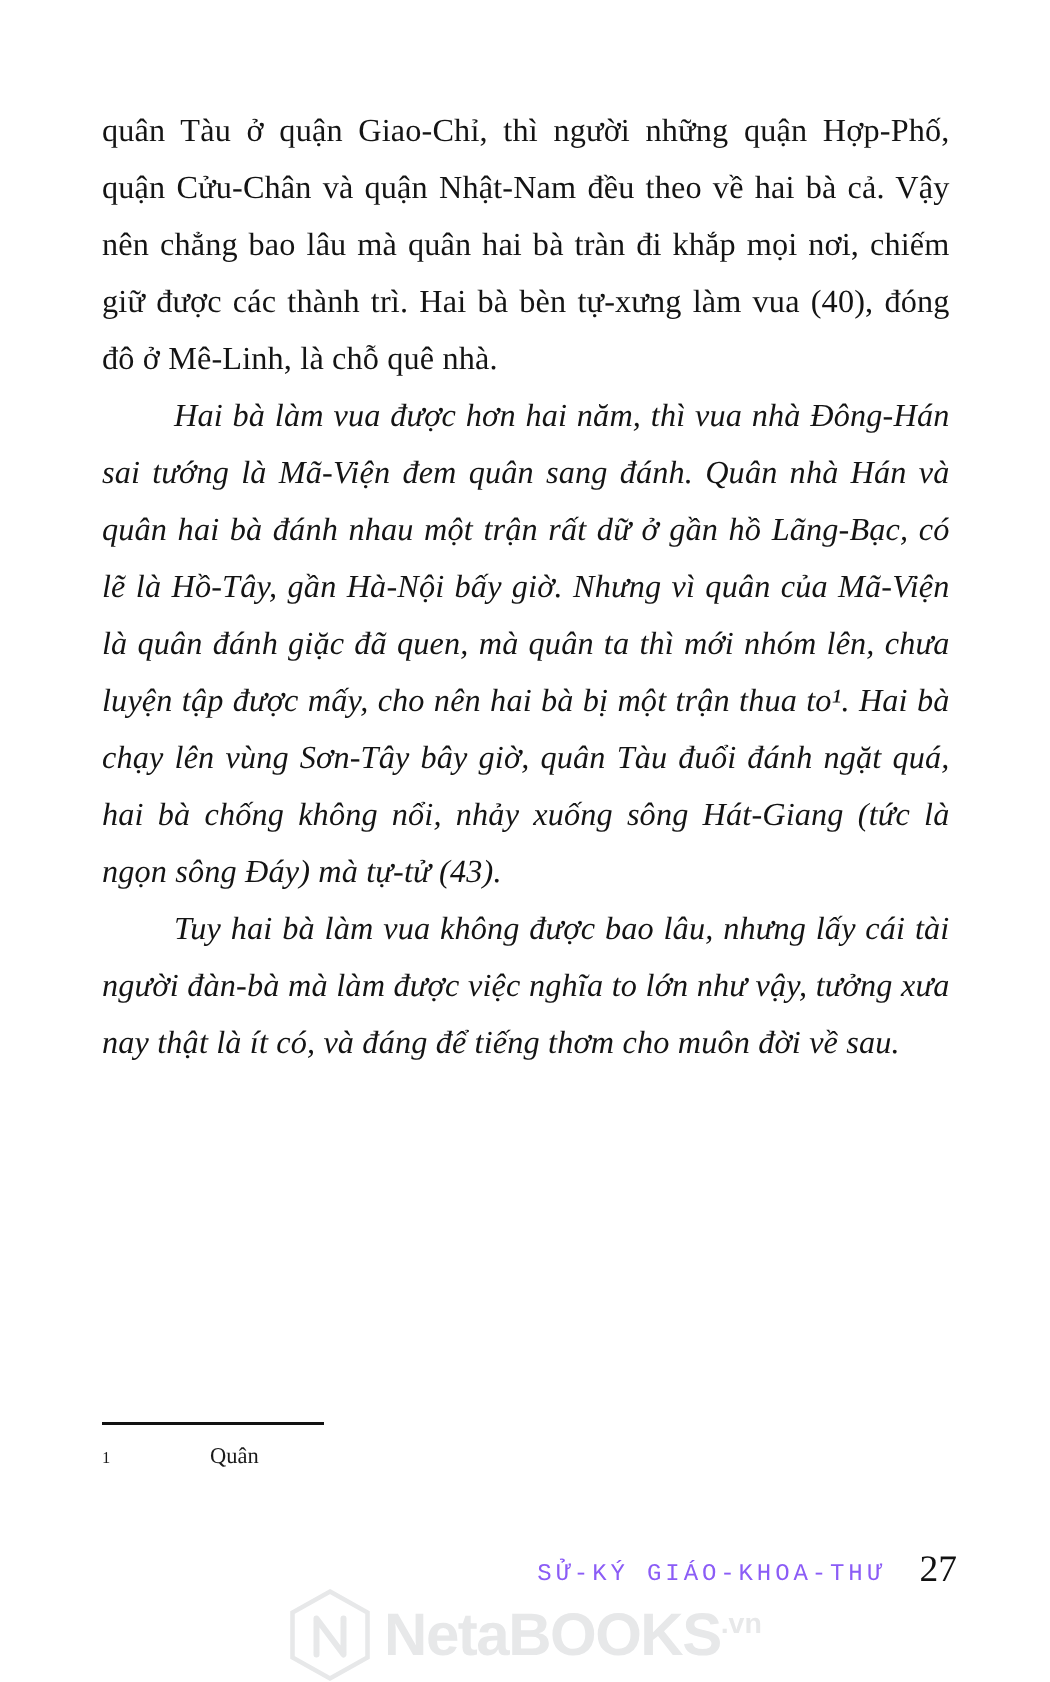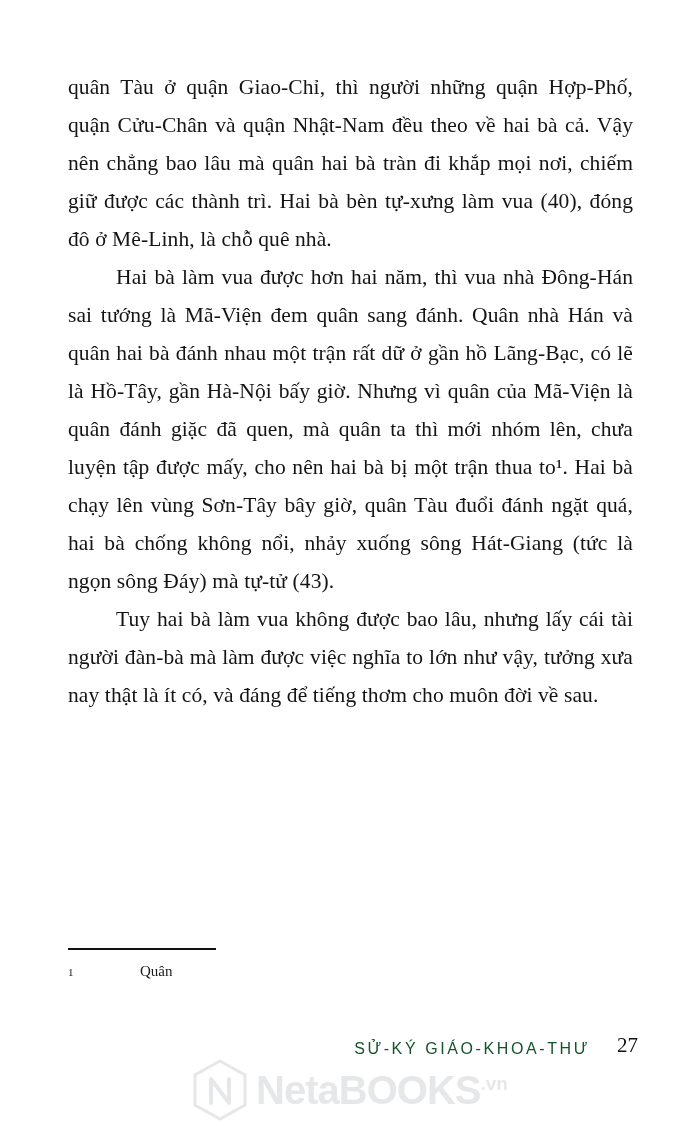--- a/index.html
+++ b/index.html
@@ -37,20 +37,21 @@
     font-size: 21.5px;
     line-height: 38px;
     text-align: justify;
     text-justify: inter-word;
     color: #141414;
     letter-spacing: 0.1px;
   }
 
   p.para.indent {
     text-indent: 48px;
+    font-style: italic;
   }
 
   
   .footnote-block {
     position: absolute;
     left: 68px;
     top: 948px;
     width: 565px;
   }
   .footnote-rule {
@@ -83,29 +84,29 @@
     top: 1032px;
     width: 700px;
     height: 40px;
   }
   .footer-title {
     position: absolute;
     right: 110px;
     top: 8px;
     font-size: 16px;
     letter-spacing: 2.6px;
-    color: #14532d;
-    font-family: Liberation Sans, sans-serif;
+    color: #8b5cf6;
+    font-family: Liberation Mono, monospace;
     white-space: nowrap;
   }
   .footer-pageno {
     position: absolute;
     right: 62px;
     top: 1px;
-    font-size: 21px;
+    font-size: 25px;
     color: #111111;
     font-family: "Liberation Serif", serif;
   }
 
   
   .watermark {
     position: absolute;
     left: 0;
     top: 1040px;
     width: 700px;

